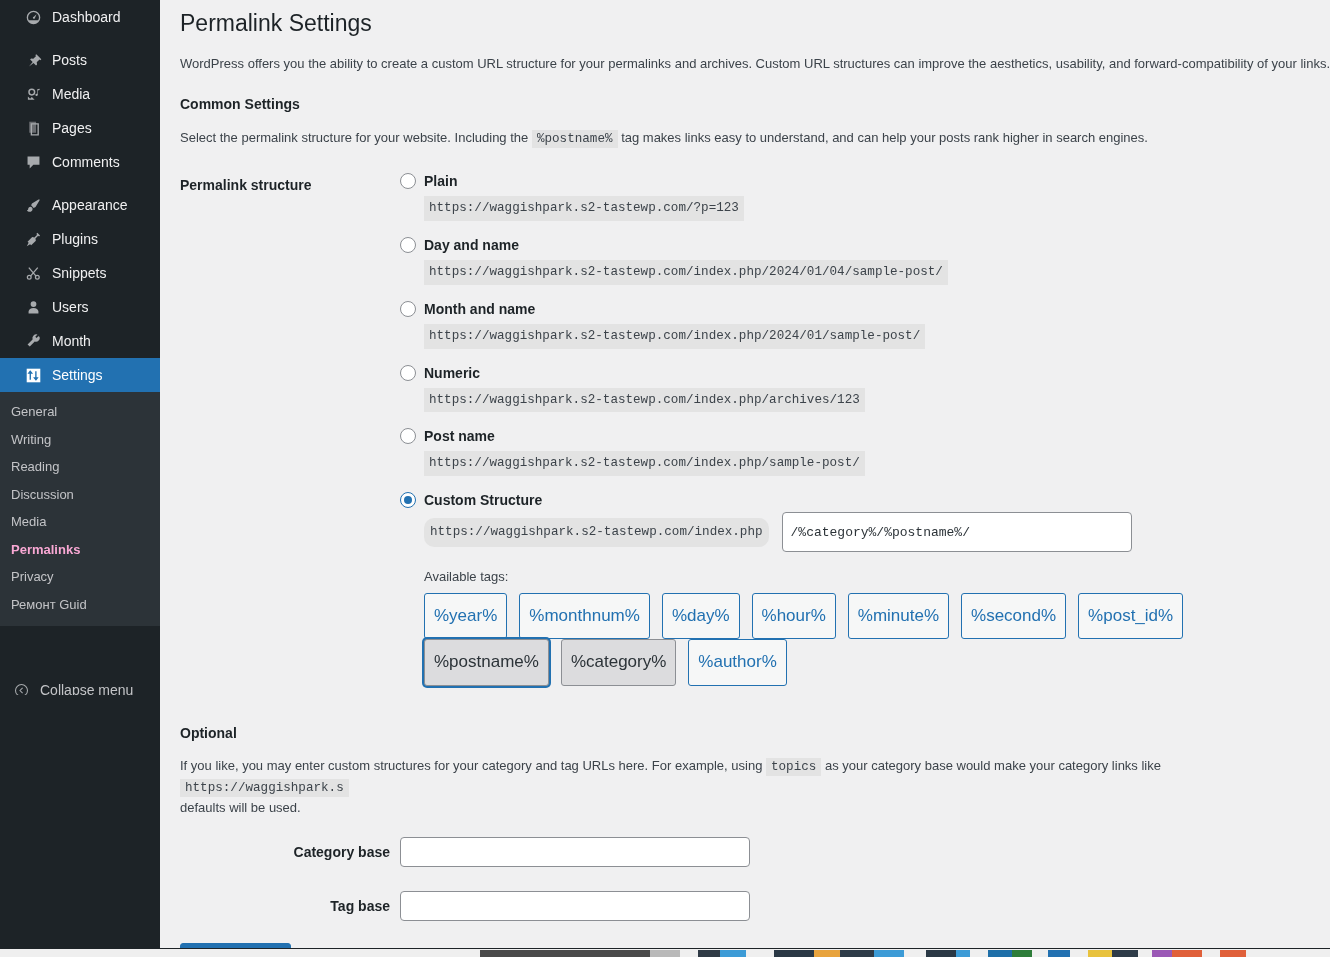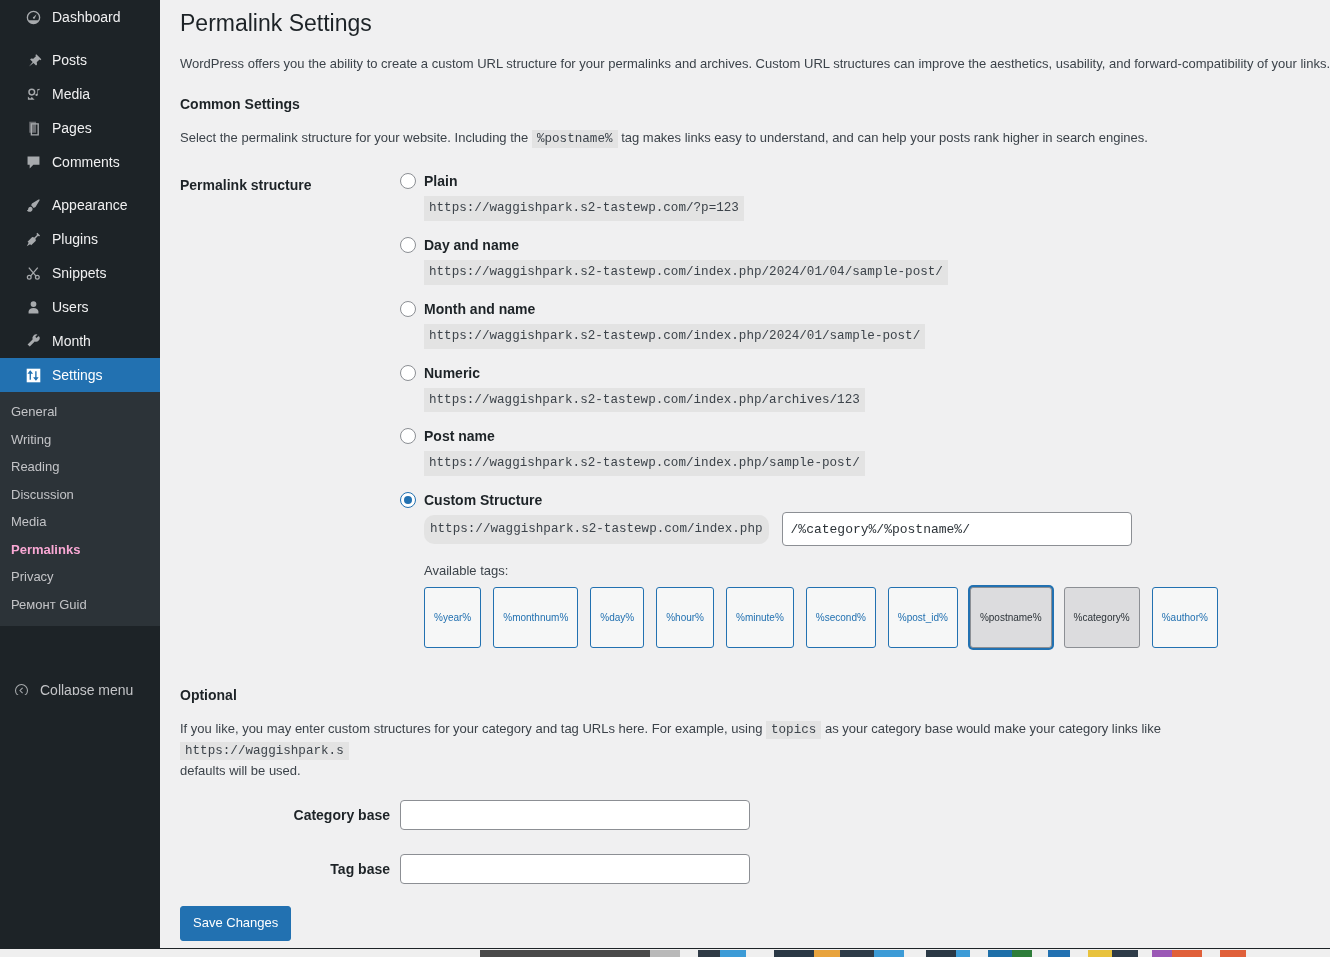--- a/index.html
+++ b/index.html
@@ -193,21 +193,21 @@
 
   .custom-row {
     margin: 4px 0 0 24px;
     display: flex;
     align-items: center;
   }
   .custom-row .code { padding: 5px 6px; line-height: 1.5; border-radius: 10px; }
   input.struct {
     margin-left: 13px;
     width: 350px;
-    height: 34px;
+    height: 40px;
     padding: 0 8px;
     font-family: "Liberation Mono", monospace;
     font-size: 13px;
     color: #2c3338;
     border: 1px solid #8c8f94;
     border-radius: 4px;
     background: #fff;
     outline: none;
   }
 
@@ -216,27 +216,27 @@
     font-size: 13px;
     color: #3c434a;
   }
   .tag-row {
     margin: 9px 0 0 24px;
     display: flex;
     gap: 0;
     flex-wrap: wrap;
   }
   .tag-btn {
-    font-size: 10px;
+    font-size: 17px;
     font-family: "Liberation Sans", sans-serif;
     color: #2271b1;
     background: #f6f7f7;
     border: 1px solid #2271b1;
     border-radius: 3px;
-    padding: 23px 9px;
+    padding: 11px 9px;
     margin-right: 12px;
     cursor: pointer;
     line-height: 1.3;
     white-space: nowrap;
   }
   .tag-btn.used {
     background: #dcdcde;
     color: #2c3338;
     border-color: #8c8f94;
   }

